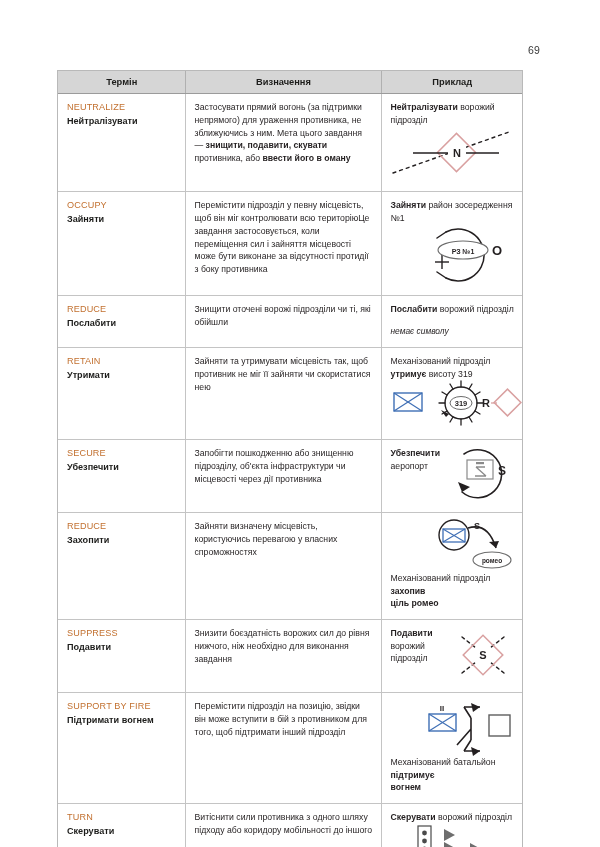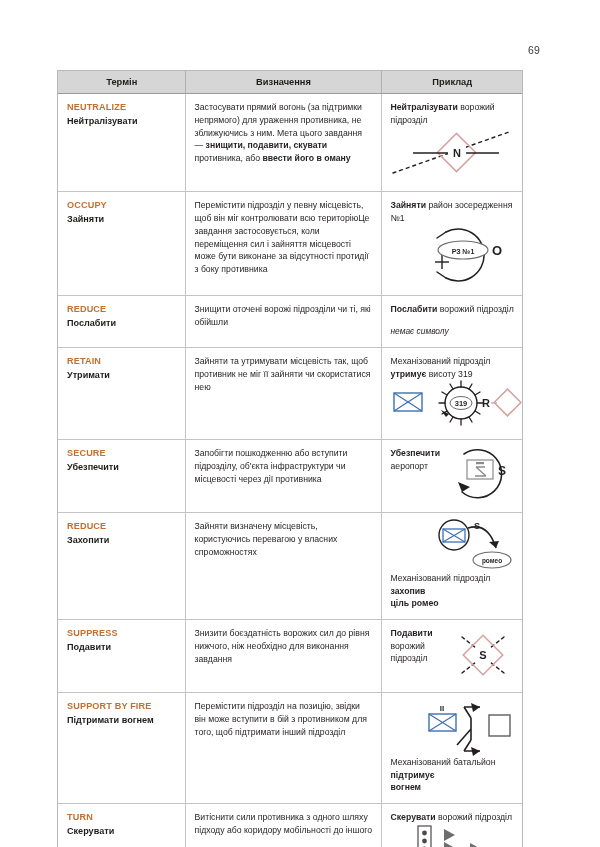--- a/index.html
+++ b/index.html
@@ -56,21 +56,21 @@
     padding: 7px 8px 9px 9px;
     font-size: 8.7px;
     line-height: 1.42;
     color: #231f20;
   }
   tbody td:last-child { border-right: none; }
   tbody tr:first-child td { border-top: none; }
 
   .term-en {
     color: #c2702f;
-    font-weight: bold;
+    font-weight: normal;
     font-size: 9.1px;
     letter-spacing: .15px;
     display: block;
   }
   .term-ua {
     color: #1d1d1b;
     font-weight: bold;
     font-size: 9.1px;
     display: block;
     margin-top: 1px;
@@ -218,21 +218,21 @@
             </span>
           </td>
         </tr>
 
         <tr>
           <td>
             <span class="term-en">SECURE</span>
             <span class="term-ua">Убезпечити</span>
           </td>
           <td>
-            <span class="def">Запобігти пошкодженню або вступити підрозділу, об'єкта інфраструктури чи місцевості через дії противника</span>
+            <span class="def">Запобігти пошкодженню або знищенню підрозділу, об'єкта інфраструктури чи місцевості через дії противника</span>
           </td>
           <td>
             <span class="sym sym-right">
               <svg width="70" height="56" viewBox="0 0 70 56">
                 <path d="M20 7 A24 24 0 1 1 18 45" fill="none" stroke="#231f20" stroke-width="1.6" stroke-linecap="round"></path>
                 <path d="M18 45 L14 35 L26 40 Z" fill="#231f20"></path>
                 <g>
                   <rect x="23" y="13" width="26" height="19" fill="#ffffff" stroke="#8a8a8a" stroke-width="1.2"></rect>
                   <rect x="32" y="15" width="8" height="2.2" fill="#8a8a8a"></rect>
                   <path d="M31 29 L42 29 M42 29 L32 20 M32 20 L41 20" fill="none" stroke="#8a8a8a" stroke-width="1.3"></path>

